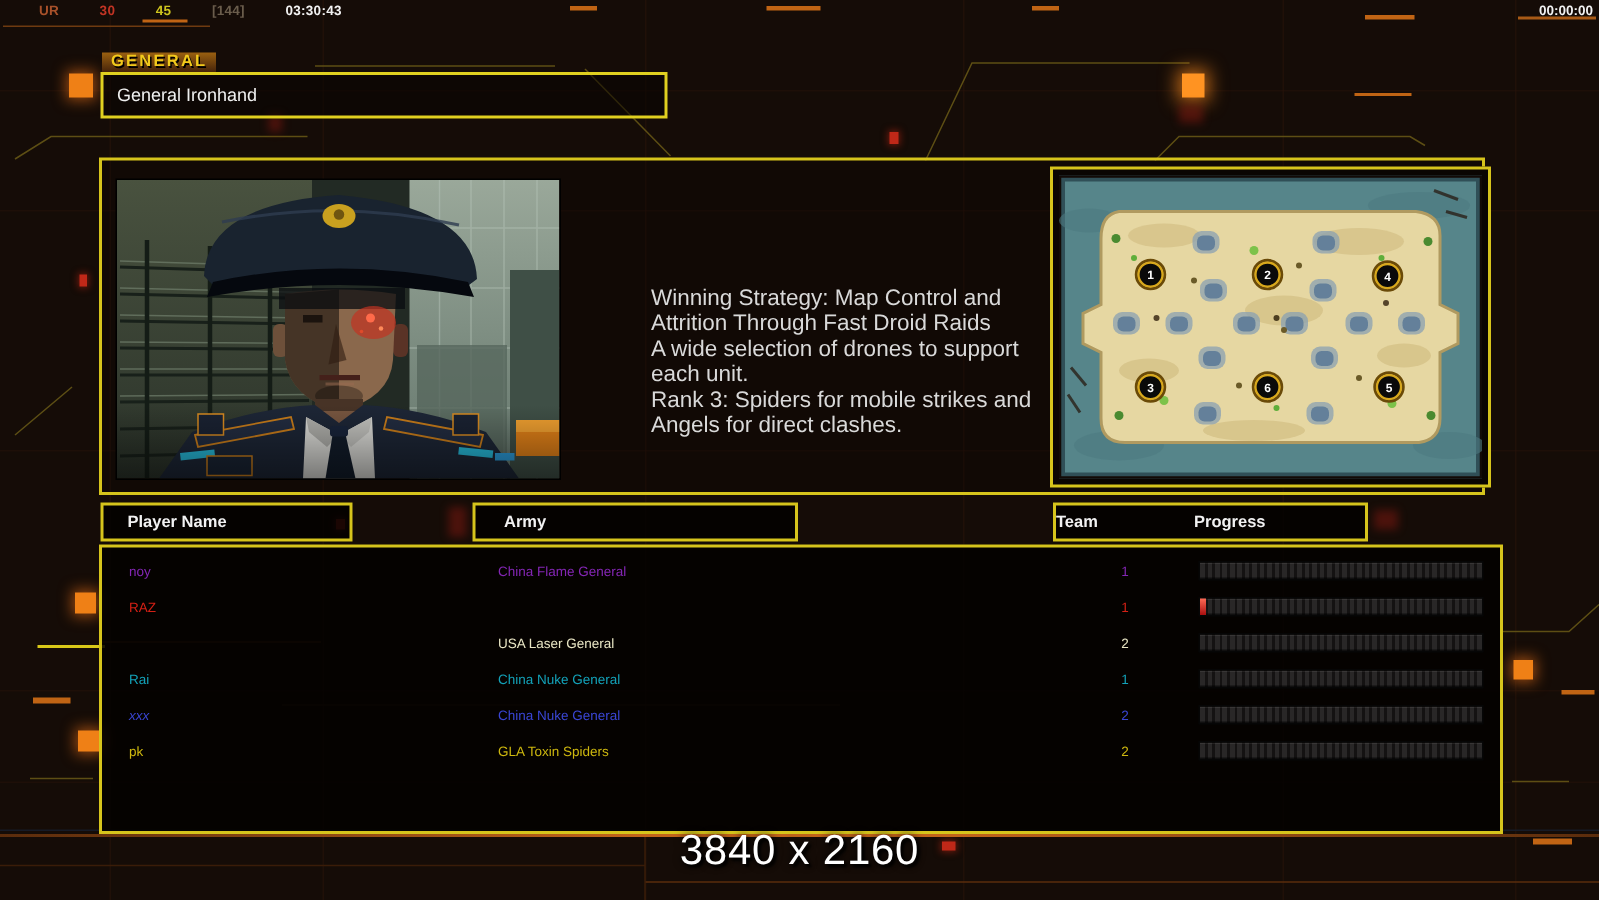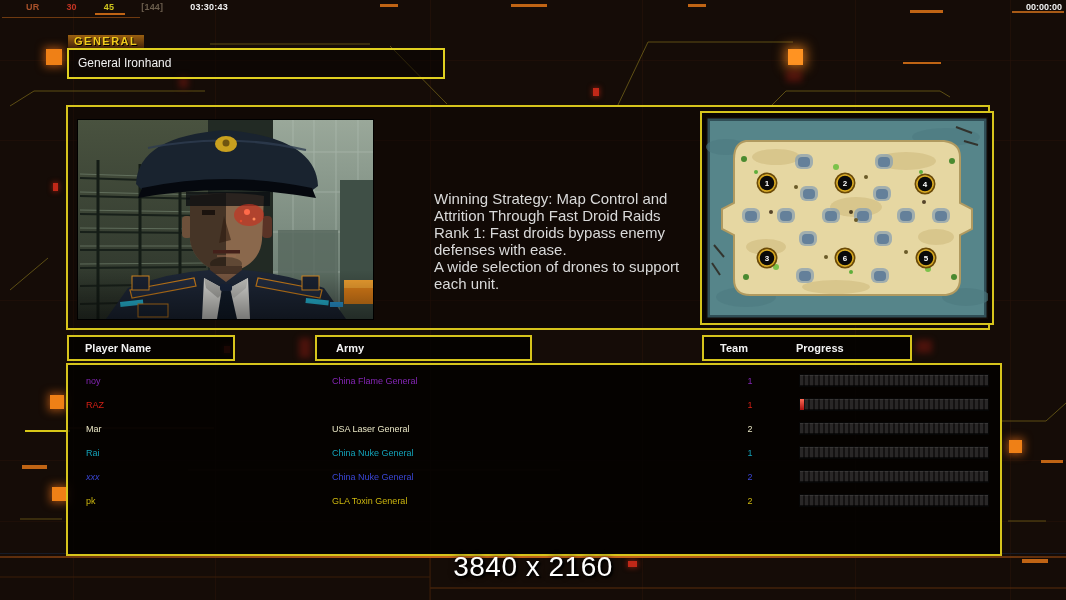--- a/index.html
+++ b/index.html
@@ -56,21 +56,21 @@
   .map-svg{position:absolute;left:4px;top:4px;}
   
   .hdr{
     position:absolute;top:335px;height:22px;z-index:3;
     border:2px solid #d6c41c;background:rgba(3,1,0,.88);
     color:#f2f2f2;font-size:11px;font-weight:bold;line-height:22px;
   }
   .hdr-player{left:67px;width:148px;padding-left:16px;}
   .hdr-army{left:315px;width:194px;padding-left:19px;}
   .hdr-team{left:702px;width:206px;}
-  .hdr-team .t1{position:absolute;left:16px;}
+  .hdr-team .t1{position:absolute;left:0;}
   .hdr-team .t2{position:absolute;left:92px;}
   
   .table-box{
     left:66px;top:363px;width:932px;height:189px;z-index:2;
     border:2px solid #d6c41c;background:rgba(3,1,0,.88);
   }
   .prow{position:absolute;left:0;width:100%;height:24px;z-index:4;font-size:9px;}
   .prow .cell{position:absolute;top:0;height:24px;line-height:24px;white-space:nowrap;}
   .cell-name{left:18px;width:160px;}
   .cell-army{left:264px;width:220px;}
@@ -261,22 +261,22 @@
   <rect x="142" y="164" width="12" height="7" rx="2" fill="#18243a"></rect>
   <rect x="266" y="160" width="29" height="24" fill="#e08018"></rect>
   <rect x="266" y="160" width="29" height="8" fill="#f0a030"></rect>
   <rect x="252" y="182" width="13" height="5" fill="#2a9ad8"></rect>
   <rect x="60" y="184" width="30" height="13" fill="#1a2434" stroke="#c87c1a" stroke-width="1"></rect>
   <rect x="0" y="150" width="295" height="49" fill="url(#fadeB)"></rect>
 </svg>
 
 <div class="abs strategy">
   <div>Winning Strategy: Map Control and Attrition Through Fast Droid Raids</div>
-  <div>Rank 1: Fast droids bypass enemy defenses with ease.</div>
   <div>A wide selection of drones to support each unit.</div>
+  <div>Rank 3: Spiders for mobile strikes and Angels for direct clashes.</div>
 </div>
 
 <div class="abs map-box">
   <svg class="map-svg" id="map-svg" width="282" height="202" viewBox="0 0 282 202">
     <rect x="0" y="0" width="282" height="202" fill="#56858a"></rect>
     <rect x="0" y="0" width="282" height="202" fill="none" stroke="#27414a" stroke-width="8" opacity=".8"></rect>
     <rect x="0" y="0" width="282" height="202" fill="none" stroke="#120a06" stroke-width="3"></rect>
     <g fill="#4d7a80" opacity=".6">
       <ellipse cx="40" cy="180" rx="30" ry="10"></ellipse>
         <ellipse cx="240" cy="20" rx="34" ry="9"></ellipse>
@@ -408,21 +408,20 @@
       </span>
   </div>
     <div class="prow" style="top: 28px;">
     <span class="cell cell-name" style="color: rgb(212, 32, 21);">RAZ</span>
     <span class="cell cell-team" style="color: rgb(212, 32, 21);">1</span>
     <span class="pbar">
         <span class="pfill" style="width: 2%;"></span>
       </span>
   </div>
     <div class="prow" style="top: 52px;">
-    <span class="cell cell-name" style="color: rgb(233, 230, 196);">Mar</span>
     <span class="cell cell-army" style="color: rgb(233, 230, 196);">USA Laser General</span>
     <span class="cell cell-team" style="color: rgb(233, 230, 196);">2</span>
     <span class="pbar">
         <span class="pfill" style="width: 0%;"></span>
       </span>
   </div>
     <div class="prow" style="top: 76px;">
     <span class="cell cell-name" style="color: rgb(19, 162, 184);">Rai</span>
     <span class="cell cell-army" style="color: rgb(19, 162, 184);">China Nuke General</span>
     <span class="cell cell-team" style="color: rgb(19, 162, 184);">1</span>
@@ -433,21 +432,21 @@
     <div class="prow" style="top: 100px;">
     <span class="cell cell-name" style="color: rgb(58, 70, 212); font-style: italic;">xxx</span>
     <span class="cell cell-army" style="color: rgb(58, 70, 212);">China Nuke General</span>
     <span class="cell cell-team" style="color: rgb(58, 70, 212);">2</span>
     <span class="pbar">
         <span class="pfill" style="width: 0%;"></span>
       </span>
   </div>
     <div class="prow" style="top: 124px;">
     <span class="cell cell-name" style="color: rgb(205, 183, 14);">pk</span>
-    <span class="cell cell-army" style="color: rgb(205, 183, 14);">GLA Toxin General</span>
+    <span class="cell cell-army" style="color: rgb(205, 183, 14);">GLA Toxin Spiders</span>
     <span class="cell cell-team" style="color: rgb(205, 183, 14);">2</span>
     <span class="pbar">
         <span class="pfill" style="width: 0%;"></span>
       </span>
   </div>
   </div>
 
 <div class="abs bottom-navy"></div>
 <div class="abs bottom-line"></div>
 <div class="abs resolution">3840 x 2160</div>

